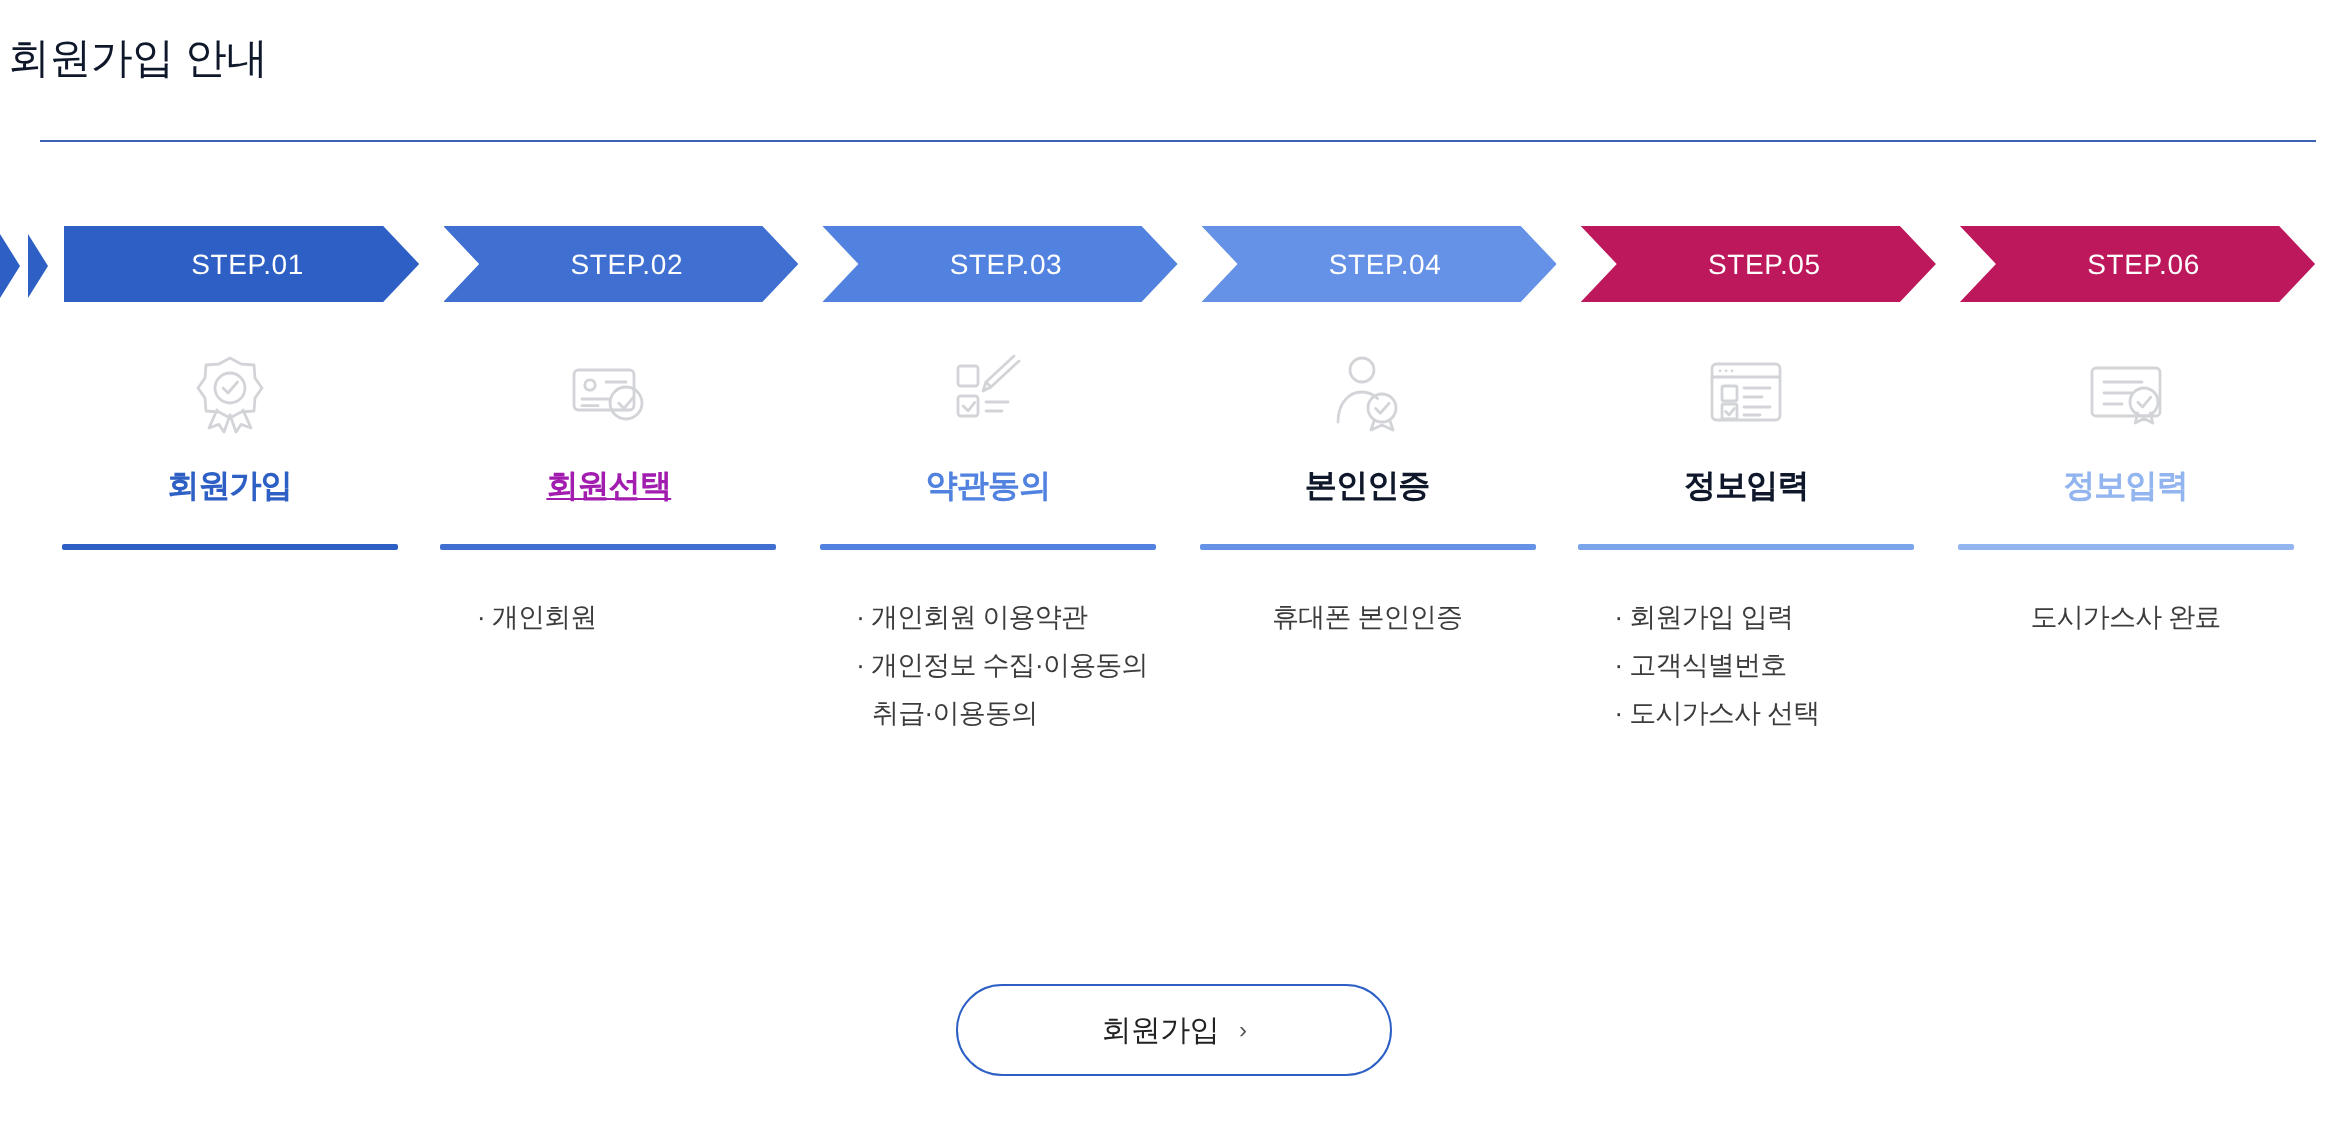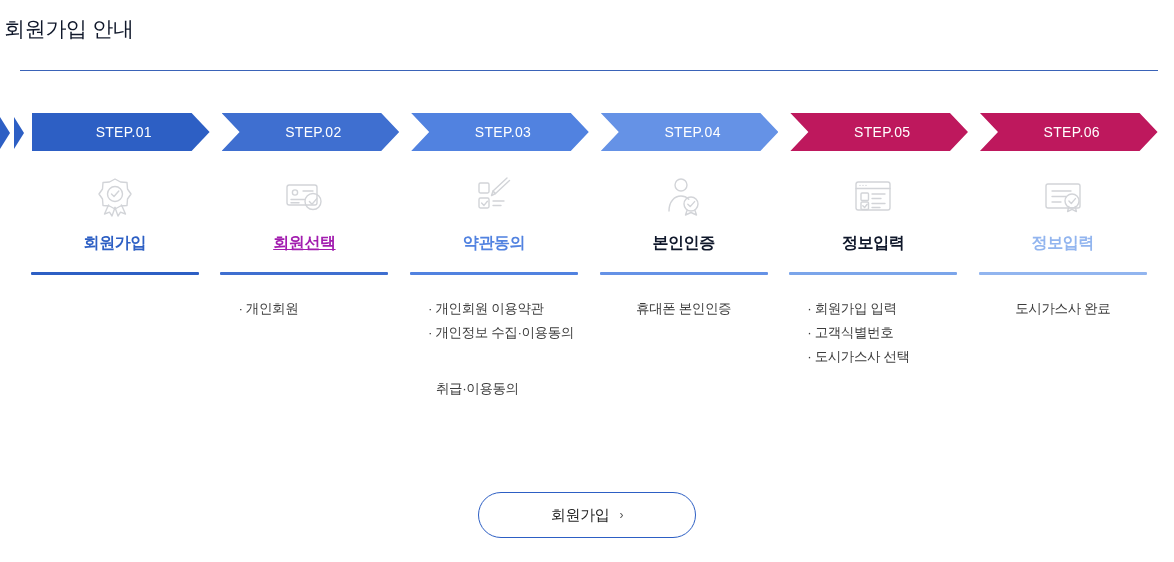--- a/index.html
+++ b/index.html
@@ -138,21 +138,20 @@
     letter-spacing: -0.4px;
   }
   .desc.centered { text-align: center; }
   .desc.bulleted { text-align: left; padding-left: 18px; box-sizing: border-box; }
   .desc-line { white-space: nowrap; }
   .desc.bulleted .desc-line.bullet::before {
     content: "· ";
   }
   .desc.bulleted .desc-line.cont {
     padding-left: 8px;
-    margin-top: 32px;
   }
 
   
   .cta-wrap {
     position: absolute;
     left: 0;
     top: 492px;
     width: 1174px;
     display: flex;
     justify-content: center;

